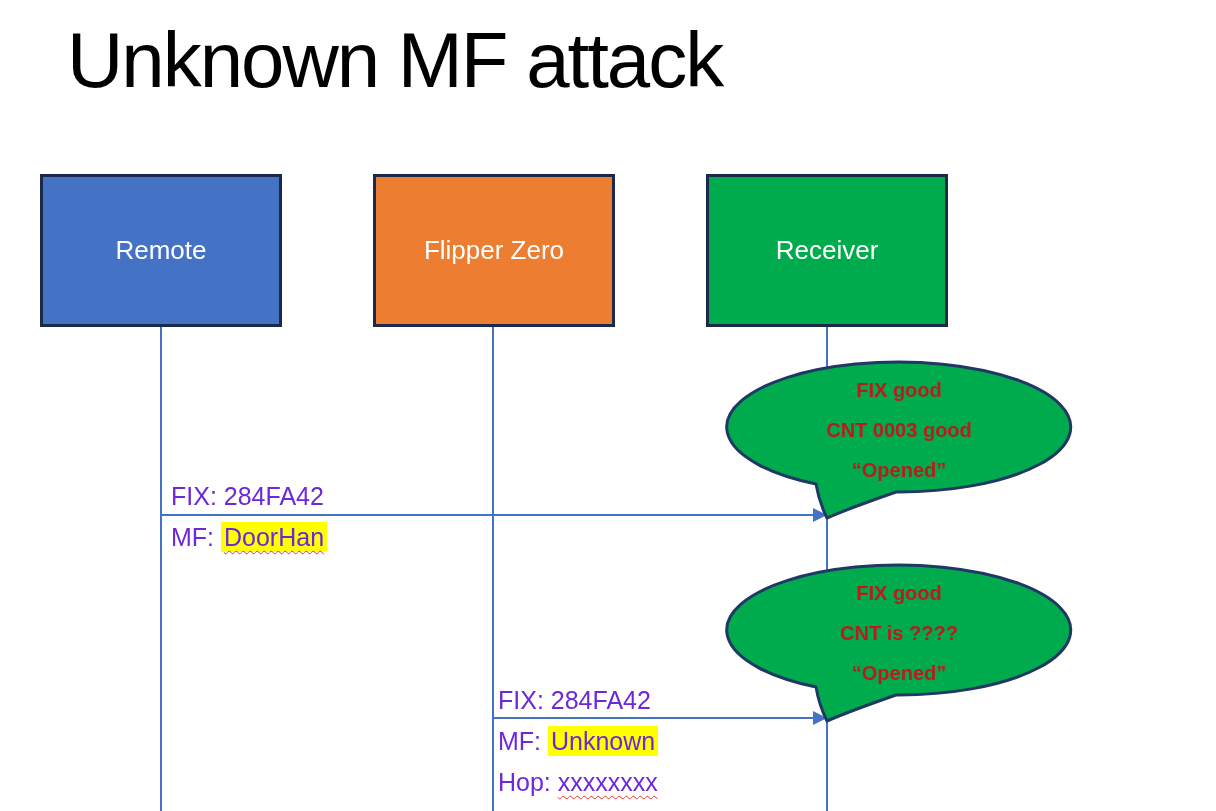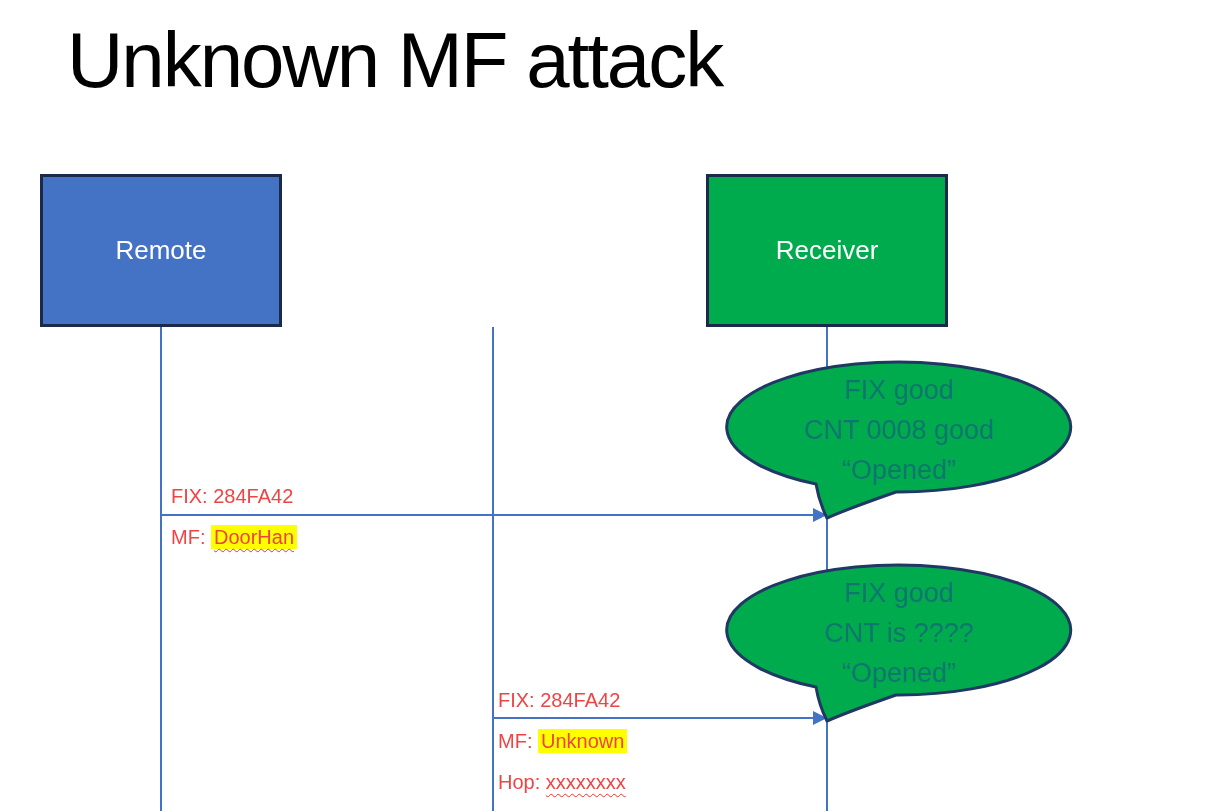--- a/index.html
+++ b/index.html
@@ -34,52 +34,56 @@
   .msg-line-1{left:160px;top:514px;width:654px;}
   .msg-line-2{left:493px;top:717px;width:321px;}
   .arrow-head{
     position:absolute;width:0;height:0;
     border-top:7px solid transparent;border-bottom:7px solid transparent;
     border-left:14px solid var(--line_blue);
   }
   .arrow-head-1{left:813px;top:508px;}
   .arrow-head-2{left:813px;top:711px;}
   .msg-labels{
-    position:absolute;font-size:20px;line-height:41px;color:#ef4444;
+    position:absolute;font-size:25px;line-height:41px;color:#6d28d9;
     white-space:nowrap;
   }
   .msg-labels-1{left:171px;top:476px;}
   .msg-labels-2{left:498px;top:680px;}
   .hl{background:var(--highlight_yellow);padding:1px 3px;}
   .squiggle{
     text-decoration-line:underline;
     text-decoration-style:wavy;
     text-decoration-color:var(--squiggle_red);
     text-decoration-thickness:1px;
     text-underline-offset:4px;
   }
   .callout{position:absolute;left:720px;width:358px;height:168px;}
   .callout-1{top:358px;}
   .callout-2{top:561px;}
   .callout svg{position:absolute;left:0;top:0;display:block;}
   .callout-text{
     position:absolute;left:0;top:12px;width:358px;
-    text-align:center;color:#0f766e;font-size:27px;line-height:40px;
+    text-align:center;color:#b91c1c;font-size:20px;line-height:40px;
     white-space:nowrap;
+    font-weight:bold;
   }
 </style>
 </head>
 <body>
 
 <div class="slide">
 
   <h1 class="title">Unknown MF attack</h1>
 
   <div class="actor actor-remote">
     <span>Remote</span>
+  </div>
+  <div class="actor actor-flipper">
+    <span>Flipper Zero</span>
   </div>
   <div class="actor actor-receiver">
     <span>Receiver</span>
   </div>
 
   <div class="lifeline lifeline-remote"></div>
   <div class="lifeline lifeline-flipper"></div>
   <div class="lifeline lifeline-receiver"></div>
 
   <div class="msg-line msg-line-1"></div>
@@ -96,21 +100,21 @@
     <div><span>MF: </span><span class="hl">Unknown</span></div>
     <div><span>Hop: </span><span class="squiggle">xxxxxxxx</span></div>
   </div>
 
   <div class="callout callout-1">
     <svg width="358" height="168" viewBox="0 0 358 168">
       <path d="M 107 160 Q 99 144 96 126 A 172 65 0 1 1 176 134 Q 130 150 107 160 Z" fill="#00AB4E" stroke="#203864" stroke-width="3" stroke-linejoin="round"></path>
     </svg>
     <div class="callout-text">
       <div>FIX good</div>
-      <div>CNT 0008 good</div>
+      <div>CNT 0003 good</div>
       <div>“Opened”</div>
     </div>
   </div>
 
   <div class="callout callout-2">
     <svg width="358" height="168" viewBox="0 0 358 168">
       <path d="M 107 160 Q 99 144 96 126 A 172 65 0 1 1 176 134 Q 130 150 107 160 Z" fill="#00AB4E" stroke="#203864" stroke-width="3" stroke-linejoin="round"></path>
     </svg>
     <div class="callout-text">
       <div>FIX good</div>

